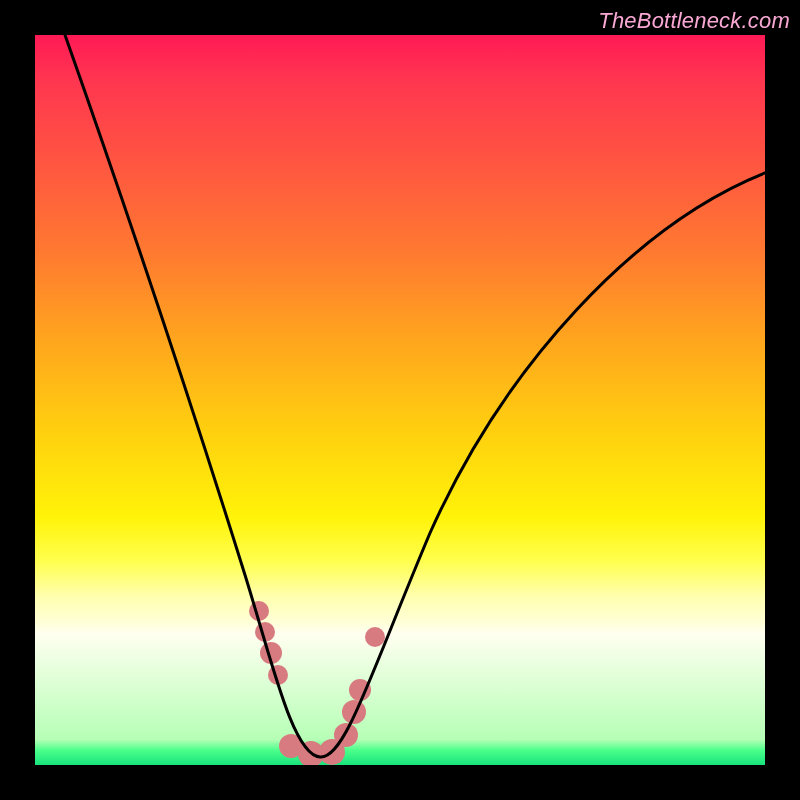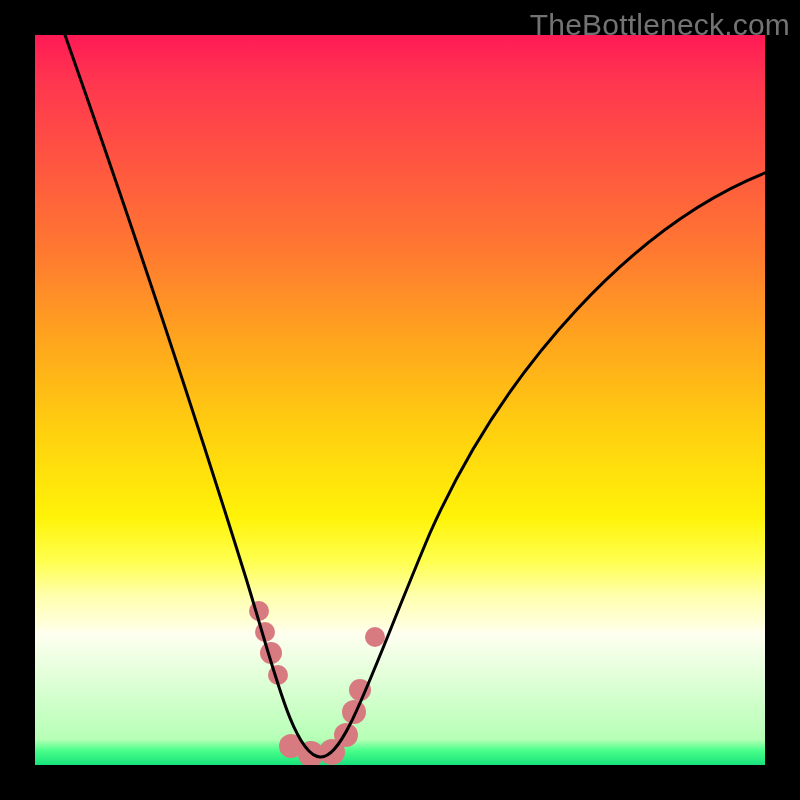--- a/index.html
+++ b/index.html
@@ -41,24 +41,25 @@
       #fffff0 82%,
       #b6ffb6 96.5%,
       #4aff8a 98%,
       #18e27c 100%
     );
   }
   .watermark {
     position: absolute;
     top: 8px;
     right: 10px;
-    color: #737373;
-    font-size: 30px;
+    color: #f9a8d4;
+    font-size: 22px;
     font-weight: 500;
     letter-spacing: 0.2px;
+    font-style: italic;
   }
   svg.curve-layer {
     position: absolute;
     top: 0;
     left: 0;
     width: 730px;
     height: 730px;
     pointer-events: none;
   }
 </style>

